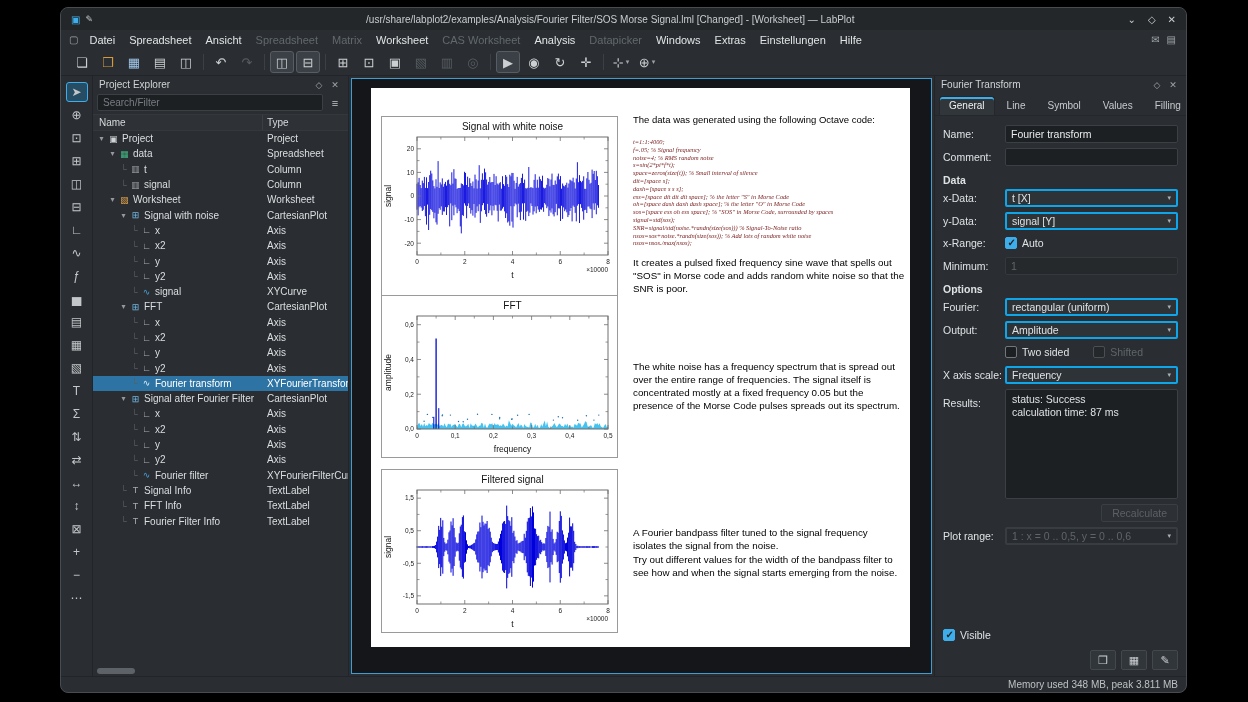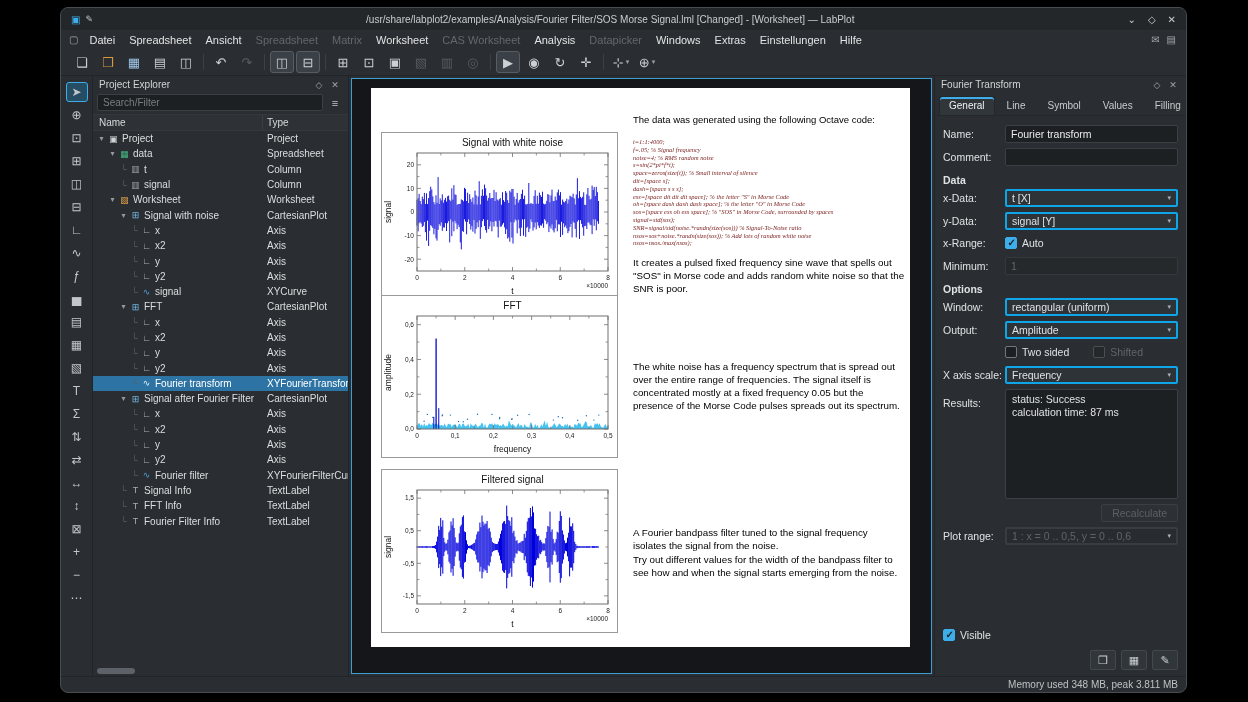--- a/index.html
+++ b/index.html
@@ -424,21 +424,21 @@
           </div>
         </div>
       <div class="hscroll">
         <div class="hthumb"></div>
       </div>
     </div>
 
     <div class="center">
       <div class="viewport">
         <div class="page">
-          <div class="plot-frame" id="plot-0" style="left:10px;top:44px;width:237px;height:212px"><svg width="235" height="166">
+          <div class="plot-frame" id="plot-0" style="left:10px;top:28px;width:237px;height:212px"><svg width="235" height="166">
                 <path d="M35.0 66.8L35.0 92.7M36.1 65.3L36.1 98.4M37.1 60.9L37.1 89.8M38.2 68.0L38.2 89.2M39.2 71.1L39.2 90.6M40.3 63.6L40.3 94.0M41.3 66.1L41.3 92.8M42.4 59.9L42.4 89.0M43.4 70.9L43.4 99.2M44.5 60.3L44.5 107.6M45.5 71.1L45.5 87.6M46.6 65.0L46.6 113.0M47.7 58.2L47.7 97.8M48.7 53.7L48.7 92.0M49.8 56.5L49.8 93.2M50.8 63.4L50.8 94.9M51.9 69.1L51.9 101.3M52.9 71.4L52.9 95.8M54.0 62.3L54.0 105.3M55.0 69.8L55.0 107.6M56.1 44.1L56.1 96.8M57.2 71.0L57.2 91.1M58.2 65.4L58.2 92.8M59.3 67.4L59.3 89.4M60.3 61.4L60.3 97.9M61.4 69.7L61.4 94.4M62.4 66.8L62.4 94.5M63.5 64.9L63.5 90.1M64.5 68.6L64.5 98.0M65.6 63.3L65.6 90.2M66.6 62.6L66.6 88.1M67.7 66.8L67.7 109.4M68.8 68.2L68.8 86.4M69.8 55.3L69.8 103.2M70.9 66.6L70.9 88.7M71.9 52.2L71.9 98.3M73.0 61.4L73.0 87.8M74.0 61.9L74.0 90.3M75.1 71.9L75.1 96.2M76.1 71.0L76.1 91.8M77.2 71.0L77.2 94.1M78.3 70.9L78.3 109.4M79.3 66.4L79.3 116.4M80.4 67.0L80.4 98.0M81.4 68.3L81.4 98.9M82.5 54.8L82.5 86.3M83.5 55.9L83.5 88.6M84.6 68.0L84.6 101.3M85.6 59.7L85.6 89.0M86.7 70.0L86.7 86.4M87.7 61.2L87.7 91.0M88.8 66.2L88.8 96.6M89.9 69.0L89.9 93.1M90.9 64.5L90.9 98.7M92.0 71.3L92.0 87.0M93.0 57.6L93.0 100.6M94.1 62.3L94.1 95.9M95.1 71.6L95.1 89.4M96.2 63.5L96.2 94.2M97.2 48.2L97.2 87.3M98.3 71.3L98.3 105.9M99.4 62.8L99.4 94.3M100.4 56.3L100.4 88.2M101.5 62.8L101.5 86.1M102.5 51.6L102.5 93.0M103.6 55.3L103.6 97.1M104.6 62.5L104.6 99.7M105.7 67.6L105.7 86.9M106.7 64.9L106.7 96.1M107.8 60.0L107.8 93.4M108.8 65.5L108.8 88.4M109.9 65.0L109.9 98.3M111.0 65.0L111.0 88.9M112.0 56.9L112.0 93.5M113.1 68.0L113.1 87.8M114.1 59.2L114.1 88.3M115.2 66.5L115.2 93.8M116.2 67.6L116.2 104.5M117.3 66.2L117.3 87.6M118.3 65.1L118.3 93.7M119.4 71.7L119.4 93.5M120.5 59.2L120.5 91.6M121.5 67.1L121.5 89.9M122.6 68.8L122.6 94.4M123.6 58.0L123.6 101.0M124.7 59.7L124.7 96.3M125.7 67.1L125.7 105.5M126.8 70.0L126.8 104.4M127.8 57.7L127.8 108.7M128.9 59.3L128.9 89.2M129.9 55.9L129.9 104.6M131.0 56.0L131.0 110.6M132.1 63.7L132.1 89.3M133.1 71.8L133.1 86.4M134.2 66.0L134.2 87.5M135.2 59.9L135.2 100.3M136.3 69.6L136.3 86.7M137.3 67.2L137.3 95.3M138.4 66.0L138.4 103.1M139.4 60.9L139.4 94.7M140.5 56.7L140.5 86.4M141.5 66.0L141.5 102.7M142.6 62.6L142.6 86.2M143.7 71.2L143.7 103.9M144.7 71.5L144.7 94.8M145.8 70.8L145.8 93.8M146.8 50.0L146.8 99.1M147.9 71.0L147.9 95.7M148.9 70.1L148.9 86.4M150.0 70.6L150.0 89.0M151.0 71.1L151.0 97.6M152.1 62.9L152.1 94.4M153.2 57.2L153.2 89.6M154.2 70.8L154.2 96.3M155.3 62.7L155.3 89.2M156.3 70.7L156.3 92.6M157.4 59.6L157.4 94.9M158.4 62.2L158.4 92.3M159.5 63.9L159.5 92.7M160.5 58.7L160.5 90.5M161.6 70.6L161.6 94.8M162.6 71.4L162.6 86.1M163.7 70.8L163.7 87.6M164.8 67.8L164.8 91.2M165.8 61.0L165.8 89.5M166.9 61.9L166.9 99.1M167.9 69.3L167.9 93.4M169.0 62.5L169.0 95.6M170.0 56.6L170.0 91.4M171.1 67.9L171.1 97.3M172.1 68.0L172.1 99.4M173.2 63.5L173.2 95.2M174.3 67.2L174.3 86.9M175.3 59.4L175.3 98.3M176.4 56.6L176.4 91.3M177.4 62.4L177.4 91.5M178.5 59.1L178.5 104.0M179.5 71.7L179.5 88.8M180.6 66.5L180.6 101.9M181.6 68.7L181.6 90.4M182.7 69.4L182.7 94.2M183.7 67.9L183.7 92.5M184.8 65.7L184.8 95.3M185.9 70.6L185.9 100.1M186.9 66.5L186.9 98.1M188.0 62.7L188.0 94.0M189.0 63.5L189.0 91.0M190.1 64.3L190.1 104.4M191.1 60.7L191.1 88.6M192.2 65.4L192.2 89.9M193.2 71.5L193.2 95.9M194.3 61.5L194.3 104.4M195.4 45.2L195.4 88.7M196.4 65.2L196.4 87.1M197.5 58.1L197.5 106.0M198.5 63.9L198.5 87.2M199.6 65.2L199.6 90.9M200.6 63.8L200.6 94.4M201.7 59.3L201.7 102.7M202.7 71.8L202.7 93.1M203.8 71.9L203.8 92.8M204.8 61.3L204.8 96.0M205.9 55.0L205.9 89.6M207.0 62.8L207.0 89.4M208.0 66.7L208.0 91.6M209.1 65.8L209.1 92.3M210.1 52.6L210.1 101.1M211.2 56.8L211.2 86.4M212.2 54.0L212.2 92.8M213.3 63.0L213.3 86.3M214.3 53.8L214.3 97.3M215.4 59.2L215.4 88.3M216.5 68.0L216.5 90.8" stroke="#0000dd" stroke-width="0.9" fill="none"></path>
                 <rect x="35" y="20" width="191" height="118" fill="none" stroke="#6e6e6e" stroke-width="1"></rect>
                 <line x1="35" y1="138" x2="35" y2="134" stroke="#6e6e6e" stroke-width="0.8"></line>
                 <line x1="35" y1="20" x2="35" y2="24" stroke="#6e6e6e" stroke-width="0.8"></line>
                 <text x="35" y="146.5" text-anchor="middle" font-size="6.5" fill="#222">0</text>
                 <line x1="58.875" y1="138" x2="58.875" y2="135.5" stroke="#6e6e6e" stroke-width="0.7"></line>
                 <line x1="58.875" y1="20" x2="58.875" y2="22.5" stroke="#6e6e6e" stroke-width="0.7"></line>
                 <line x1="82.75" y1="138" x2="82.75" y2="134" stroke="#6e6e6e" stroke-width="0.8"></line>
                 <line x1="82.75" y1="20" x2="82.75" y2="24" stroke="#6e6e6e" stroke-width="0.8"></line>
                 <text x="82.75" y="146.5" text-anchor="middle" font-size="6.5" fill="#222">2</text>
@@ -686,21 +686,21 @@
           <span class="flabel">x-Range:</span>
           <span class="cb checked"></span>
           <span class="cblabel">Auto</span>
         </div>
         <div class="frow">
           <span class="flabel">Minimum:</span>
           <input class="tinput" disabled="" value="1" style="">
         </div>
         <div class="fsection">Options</div>
         <div class="frow">
-          <span class="flabel">Window:</span>
+          <span class="flabel">Fourier:</span>
           <div class="combo">
             <span class="cval">rectangular (uniform)</span>
             <span class="carr">▾</span>
           </div>
         </div>
         <div class="frow">
           <span class="flabel">Output:</span>
           <div class="combo">
             <span class="cval">Amplitude</span>
             <span class="carr">▾</span>

